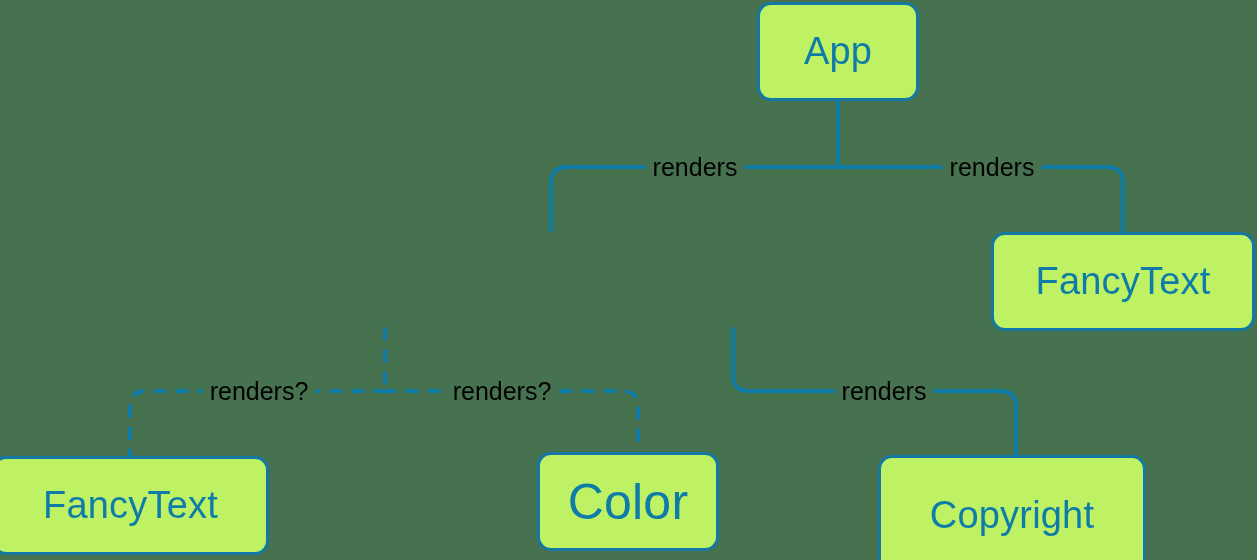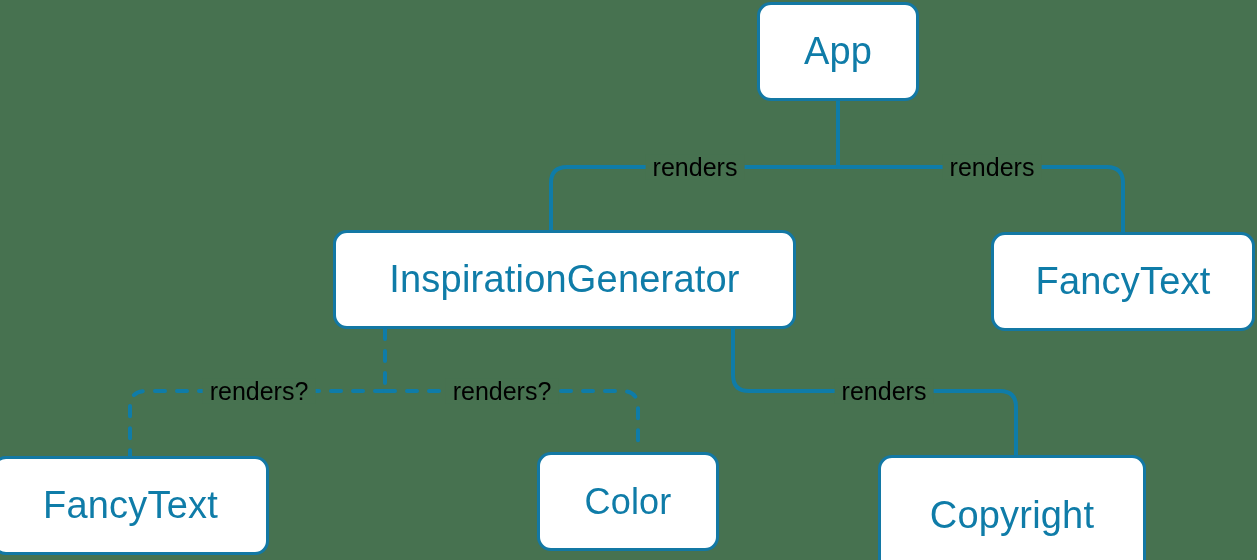--- a/index.html
+++ b/index.html
@@ -21,21 +21,21 @@
   #wires {
     position: absolute;
     left: 0;
     top: 0;
     width: 1257px;
     height: 560px;
   }
   .node {
     position: absolute;
     box-sizing: border-box;
-    background: #ffffff;
+    background: #bef264;
     border: 3px solid #1378A4;
     border-radius: 14px;
     display: flex;
     align-items: center;
     justify-content: center;
     color: #0F7CA8;
     font-weight: 400;
     letter-spacing: 0.2px;
     white-space: nowrap;
     z-index: 3;
@@ -51,21 +51,21 @@
     background: #477250;
     padding: 0 7px;
     line-height: 1;
   }
 
   
   #node-app        { left: 757px;  top: 2px;   width: 162px; height: 99px;  font-size: 38px; }
   #node-inspgen    { left: 333px;  top: 230px; width: 463px; height: 99px;  font-size: 38px; }
   #node-fancy-right{ left: 991px;  top: 232px; width: 264px; height: 99px;  font-size: 38px; }
   #node-fancy-left { left: -8px;   top: 456px; width: 277px; height: 99px;  font-size: 38px; }
-  #node-color      { left: 537px;  top: 452px; width: 182px; height: 99px;  font-size: 36px; }
+  #node-color      { left: 537px;  top: 452px; width: 182px; height: 99px;  font-size: 50px; }
   #node-copyright  { left: 878px;  top: 455px; width: 268px; height: 120px; font-size: 38px; }
 </style>
 </head>
 <body>
 
 <div id="stage">
 
   <svg id="wires" viewBox="0 0 1257 560" xmlns="http://www.w3.org/2000/svg">
     <g fill="none" stroke="#0F7CA8" stroke-width="4" stroke-linecap="round" stroke-linejoin="round">
 
@@ -90,21 +90,20 @@
   <div class="edge-label" style="left:992px; top:167px;">renders</div>
 
   <div class="edge-label" style="left:259px; top:391px;">renders?</div>
 
   <div class="edge-label" style="left:502px; top:391px;">renders?</div>
 
   <div class="edge-label" style="left:884px; top:391px;">renders</div>
 
   <div class="node" id="node-app">App</div>
 
-  <div class="node" id="node-inspgen">InspirationGenerator</div>
 
   <div class="node" id="node-fancy-right">FancyText</div>
 
   <div class="node" id="node-fancy-left">FancyText</div>
 
   <div class="node" id="node-color">Color</div>
 
   <div class="node" id="node-copyright">Copyright</div>
 
 </div>

